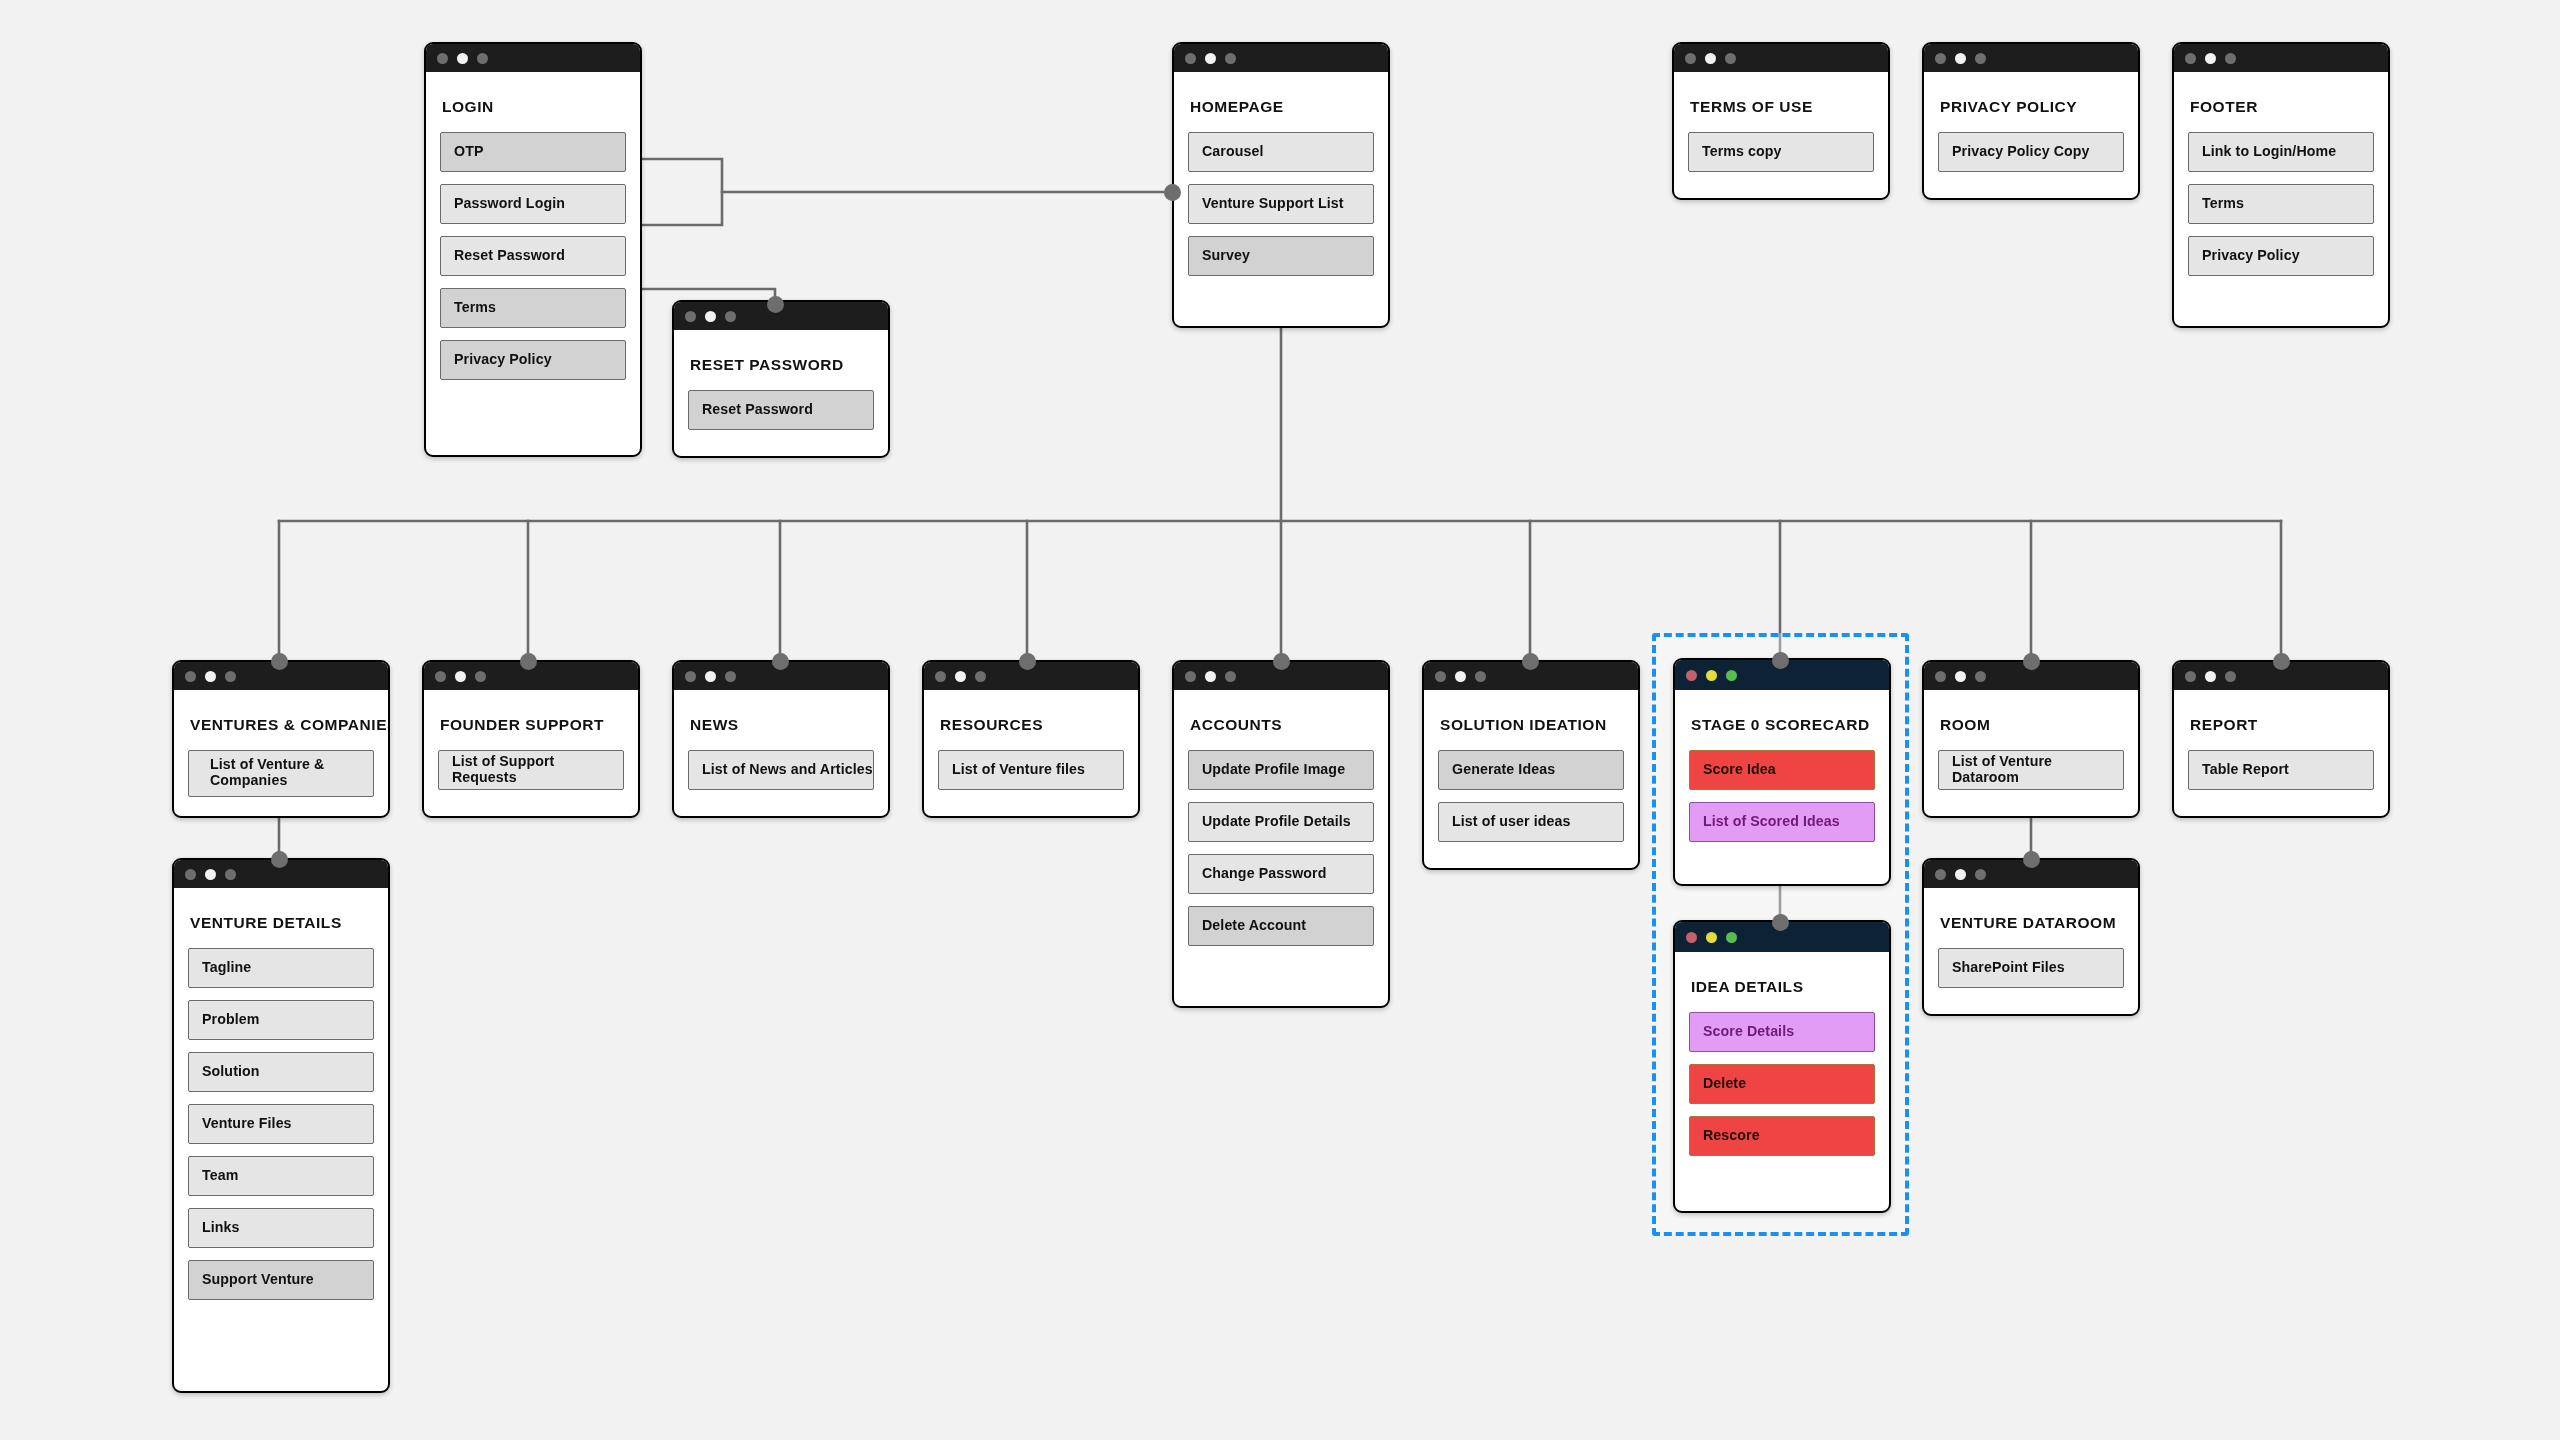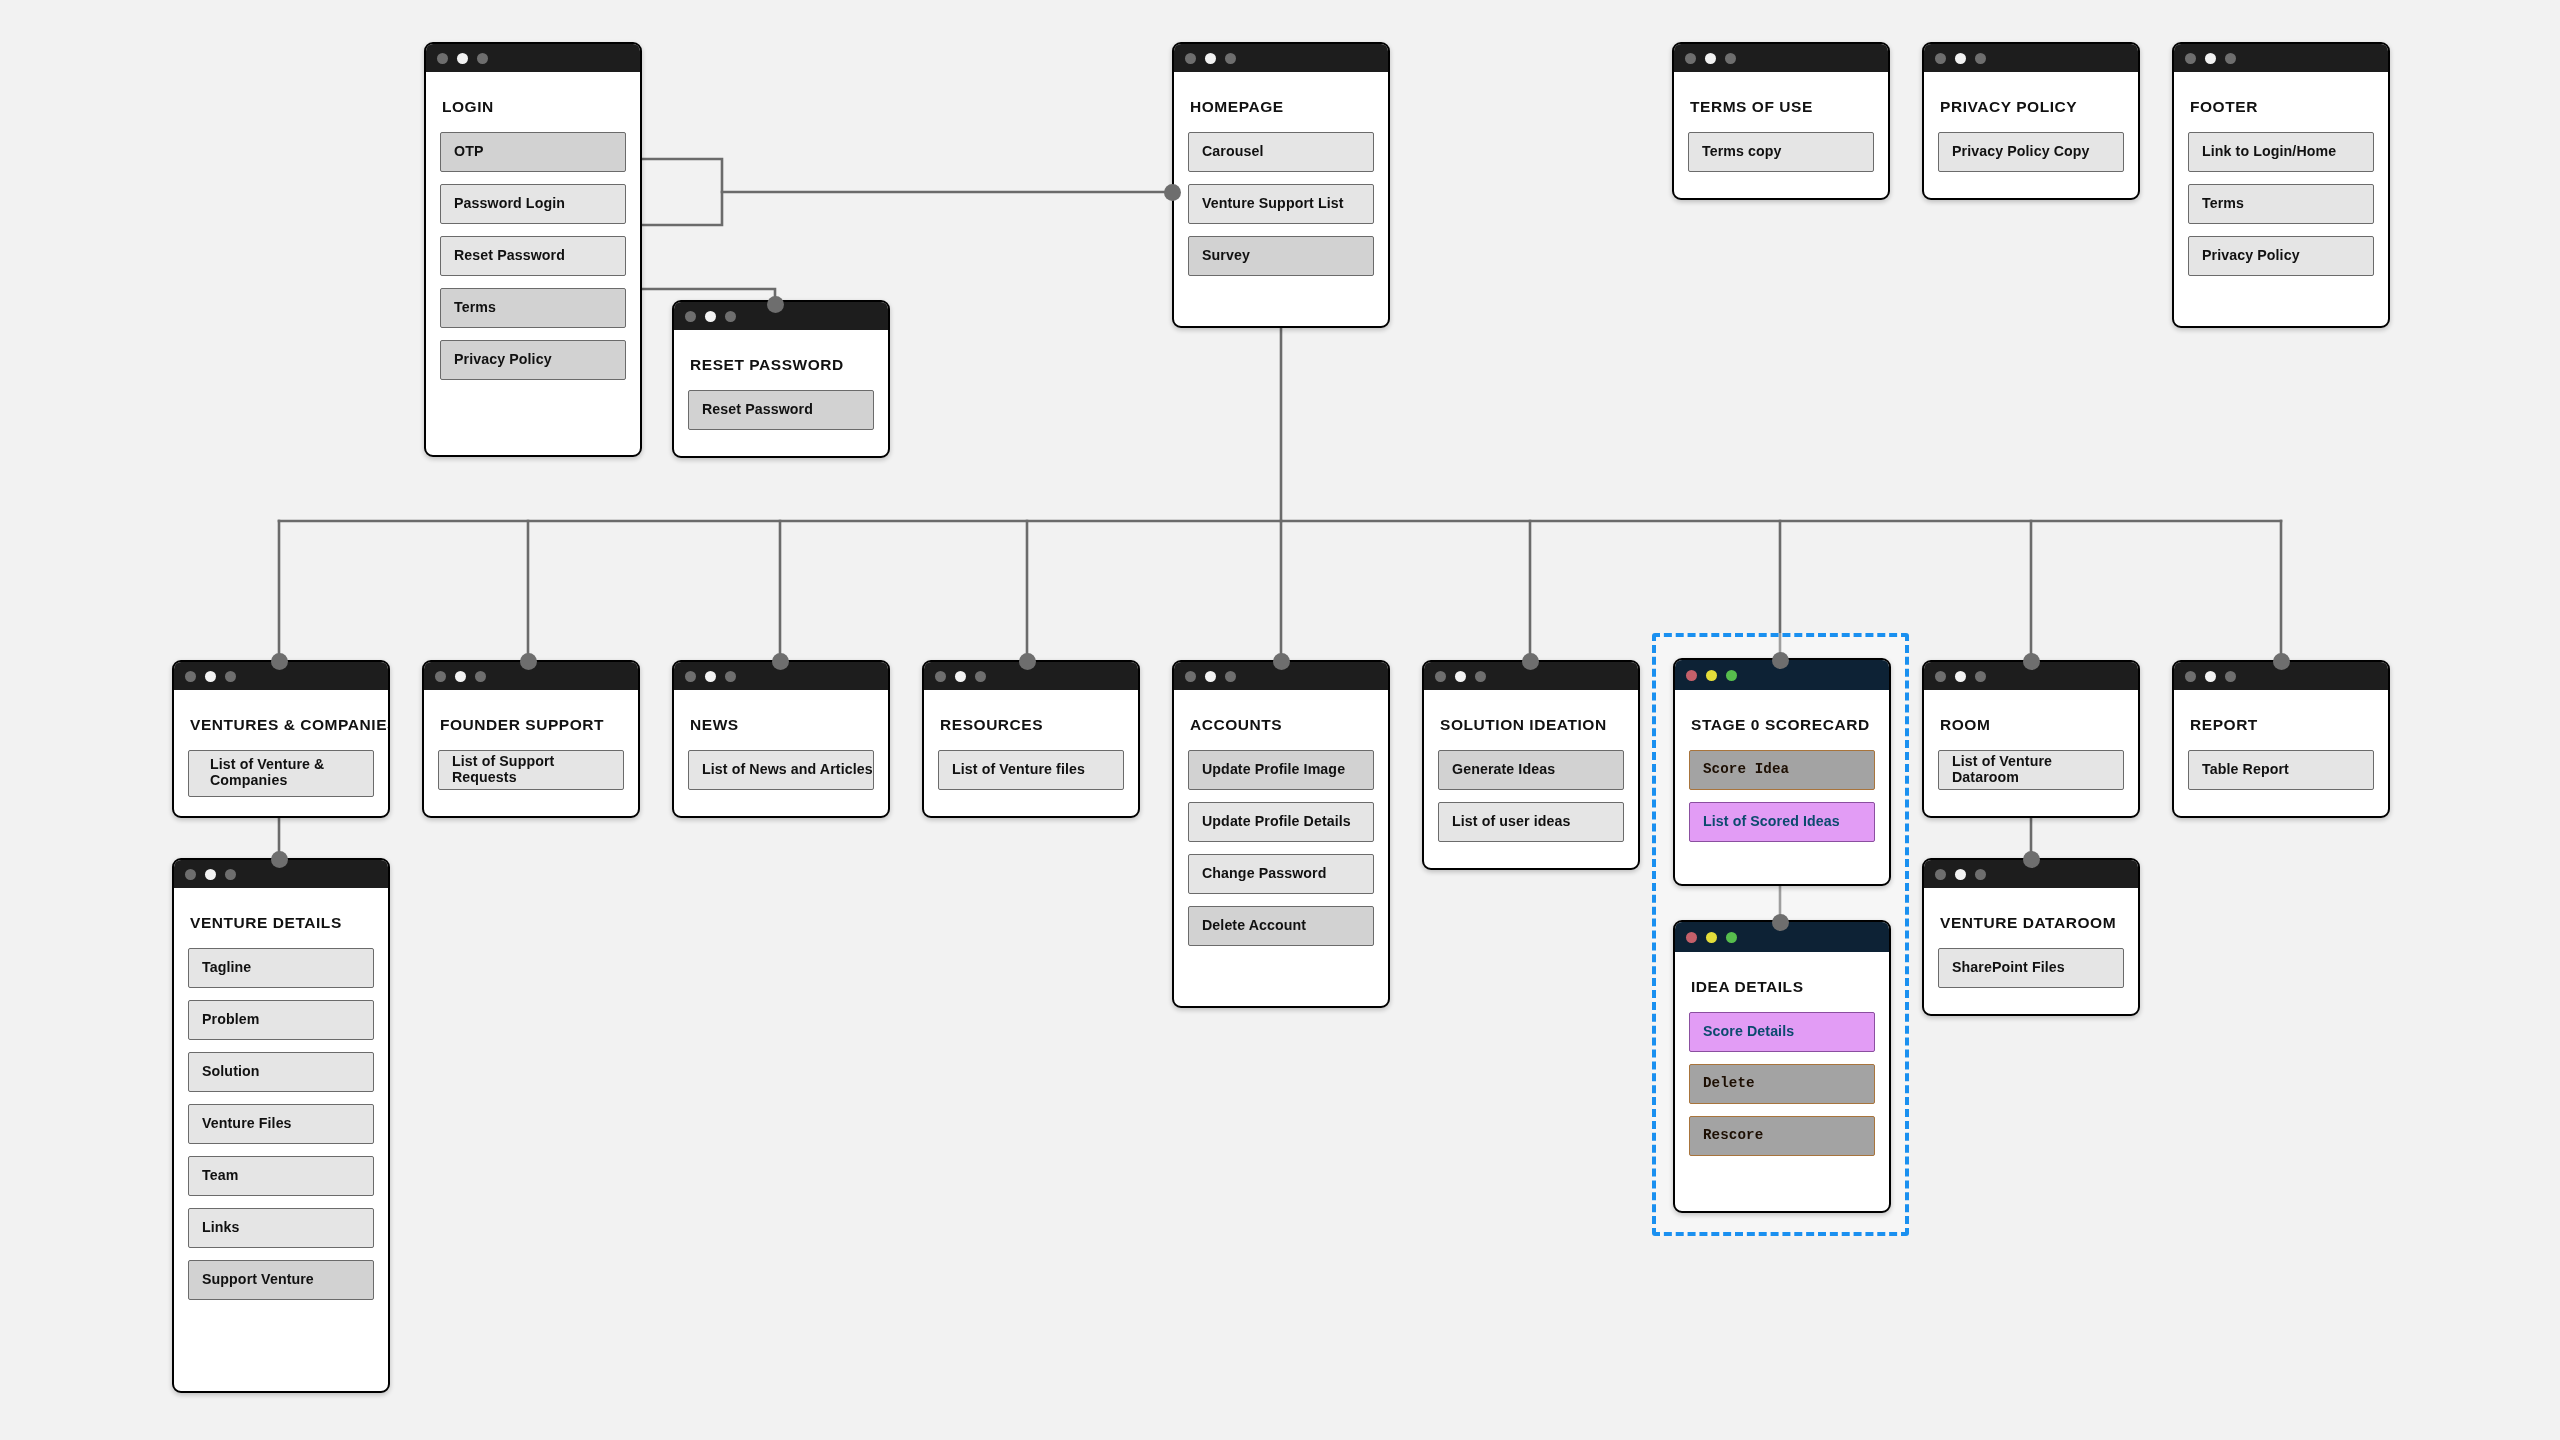--- a/index.html
+++ b/index.html
@@ -62,22 +62,22 @@
     margin-bottom:12px;
     height:40px;
     display:flex;align-items:center;
     box-sizing:border-box;
     letter-spacing:.1px;
     line-height:1.12;
   }
   .btn.light{background:#d2d2d2;}
   .btn.dark{background:#e5e5e5;}
   .btn.two{height:47px;display:block;padding:6px 0 0 21px;}
-  .btn.orange{background:#a3a3a3;border-color:#a8743c;color:#1d0f03;font-family:Liberation Mono, monospace;}
-  .btn.purple{background:#e29cf5;border-color:#8b4fa0;color:#0c4a6e;}
+  .btn.orange{background:#ef4444;border-color:#a8743c;color:#1d0f03;}
+  .btn.purple{background:#e29cf5;border-color:#8b4fa0;color:#701a75;}
   .btn:last-child{margin-bottom:2px;}
 
   
   .node{
     position:absolute;
     width:17px;height:17px;border-radius:50%;
     background:#6e6e6e;
     box-sizing:border-box;
   }
 

